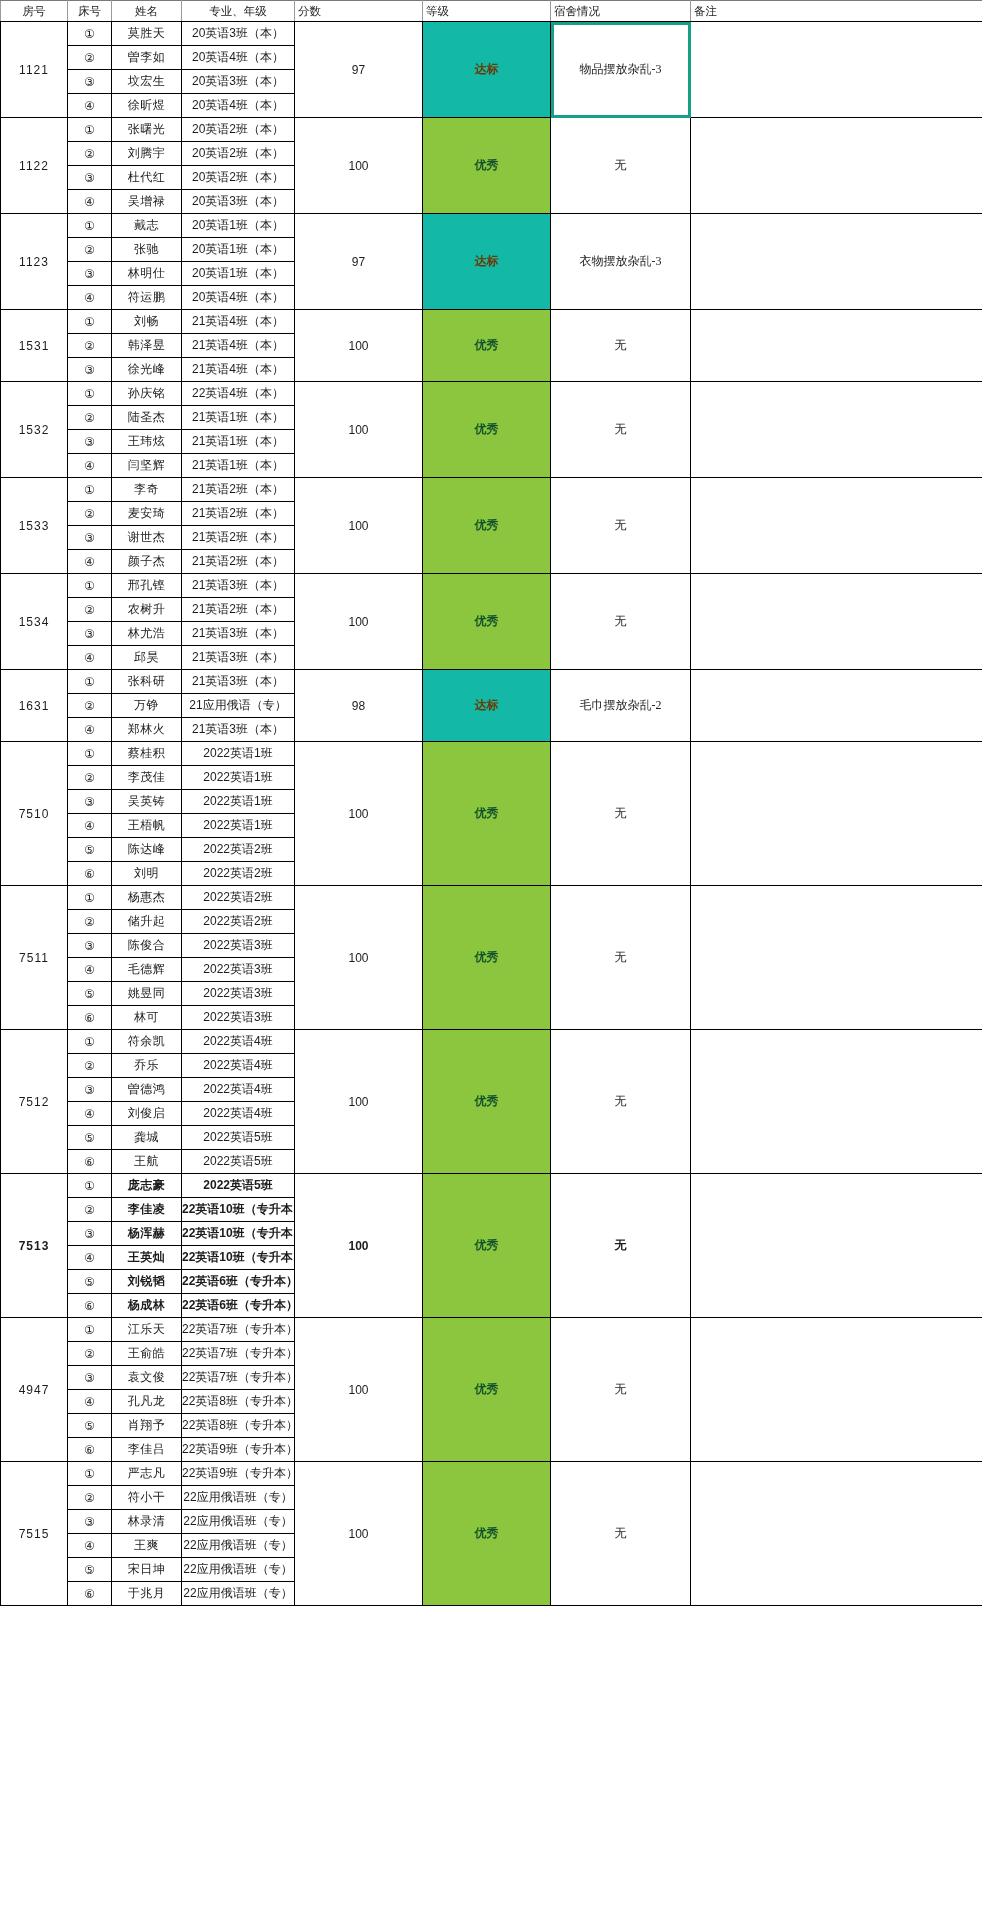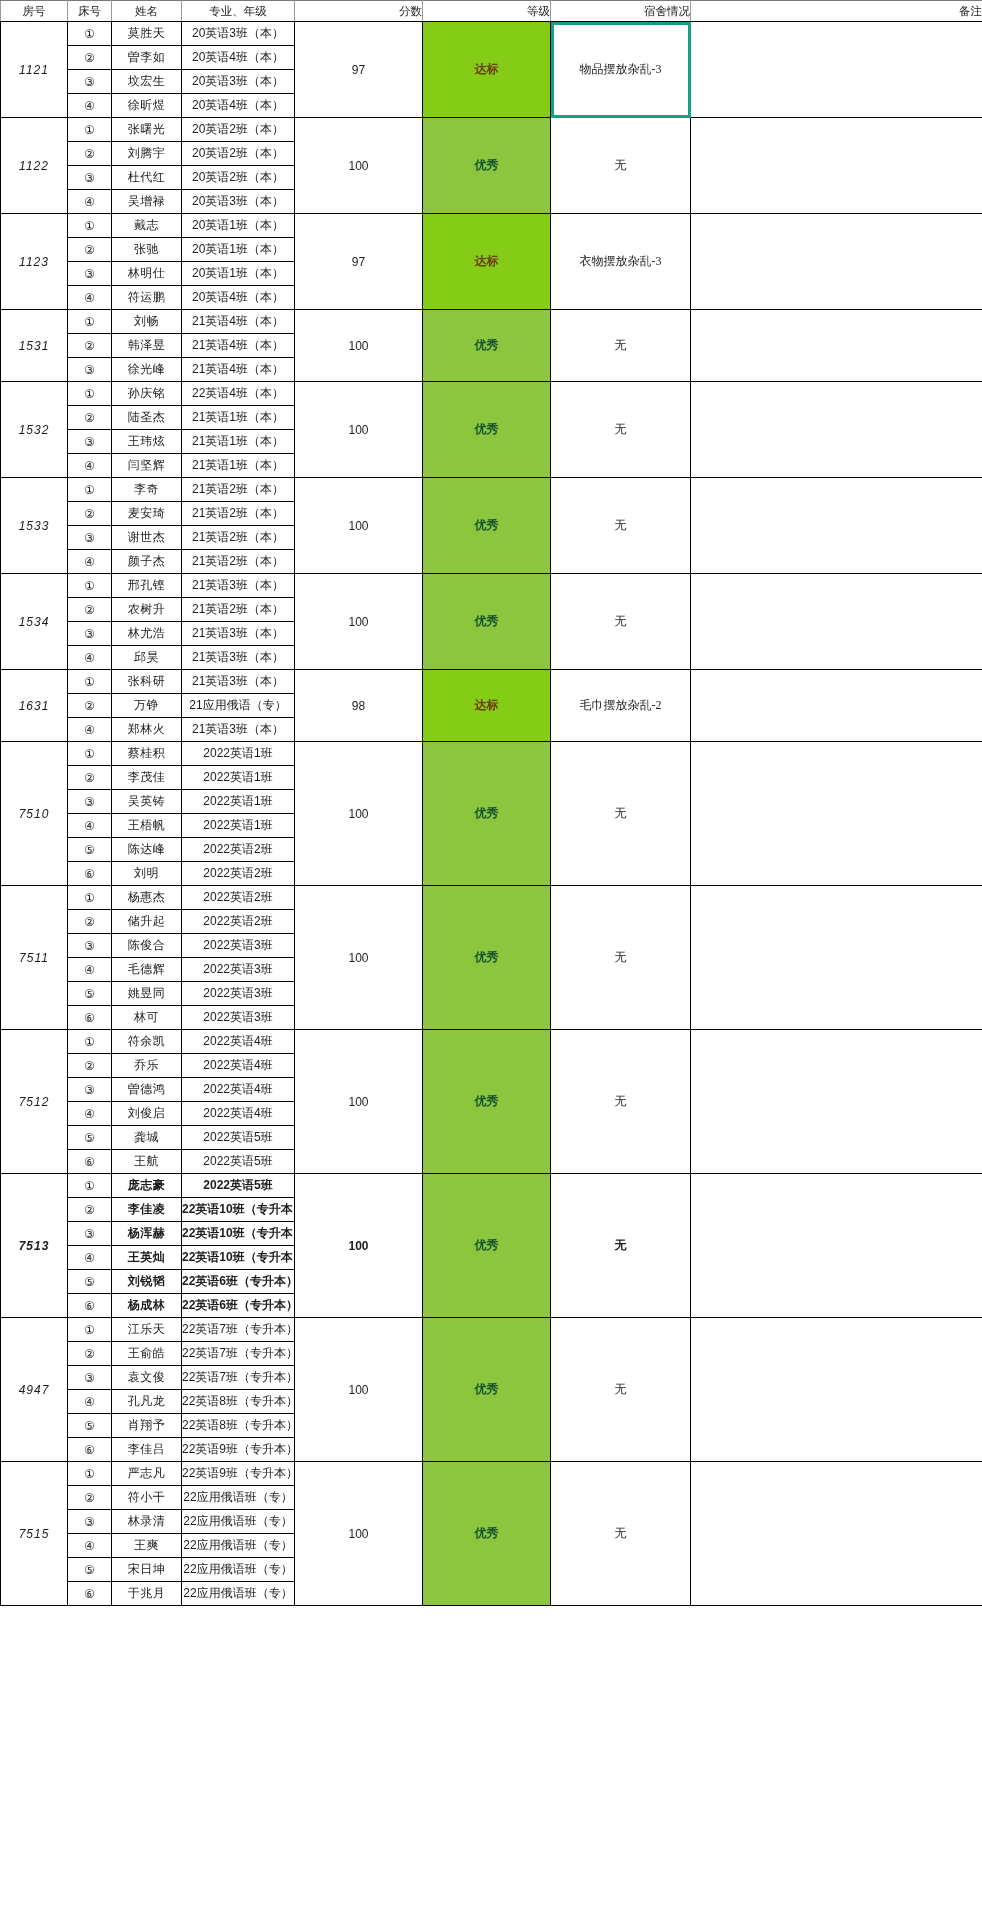--- a/index.html
+++ b/index.html
@@ -38,22 +38,22 @@
   col.c-major{width:113px;}
   col.c-score{width:128px;}
   col.c-grade{width:128px;}
   col.c-dorm{width:140px;}
   col.c-note{width:292px;}
 
   
   tr.hdr td{
     height:20px;
     font-size:11.5px;
-    text-align:right;
-    padding-left:11px;
+    text-align:left;
+    padding-left:3px;
     border-top:1px solid #7a7a7a;
     border-bottom:1px solid #000;
     border-left:1px solid #9a9a9a;
     border-right:1px solid #9a9a9a;
     background:#ffffff;
     color:#1c1c1c;
   }
   tr.hdr td.first{text-align:center;padding-left:0;}
 
   
@@ -66,21 +66,20 @@
   td.major{font-size:12px;}
 
   
   td.room{
     font-size:13px;
     border-left:none;
     border-right:1px solid #3a3a3a;
     border-top:1px solid #000;
     border-bottom:1px solid #000;
     letter-spacing:1px;
-    font-style:italic;
   }
   td.score{
     font-size:12.5px;
     border-left:none;
     border-right:none;
     border-top:1px solid #000;
     border-bottom:1px solid #000;
   }
   td.grade{
     font-size:11.5px;
@@ -98,21 +97,21 @@
     border-bottom:1px solid #000;
     font-family:Liberation Serif, serif;
   }
   td.note{
     border-left:none;
     border-right:1px solid #9a9a9a;
     border-top:1px solid #000;
     border-bottom:1px solid #000;
   }
   td.grade.excellent{background:#8CC63E;color:#14532d;}
-  td.grade.pass{background:#84cc16;color:#6b3a00;}
+  td.grade.pass{background:#14b8a6;color:#6b3a00;}
   tr.block-row td.room,
   tr.block-row td.score,
   tr.block-row td.grade,
   tr.block-row td.dorm,
   tr.block-row td.note{border-top:1px solid #000;}
 
   
   td.selected{
     outline:3px solid #16a085;
     outline-offset:-3px;

